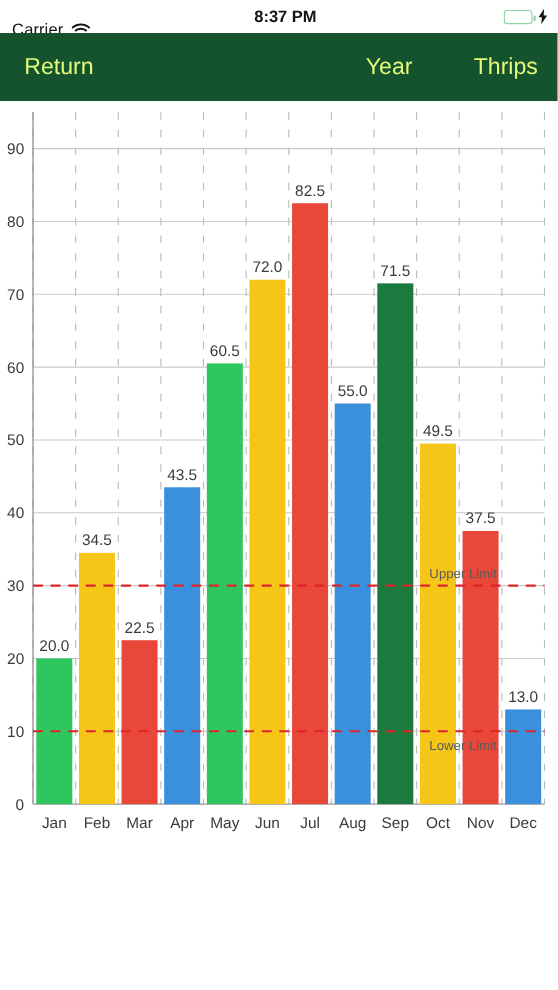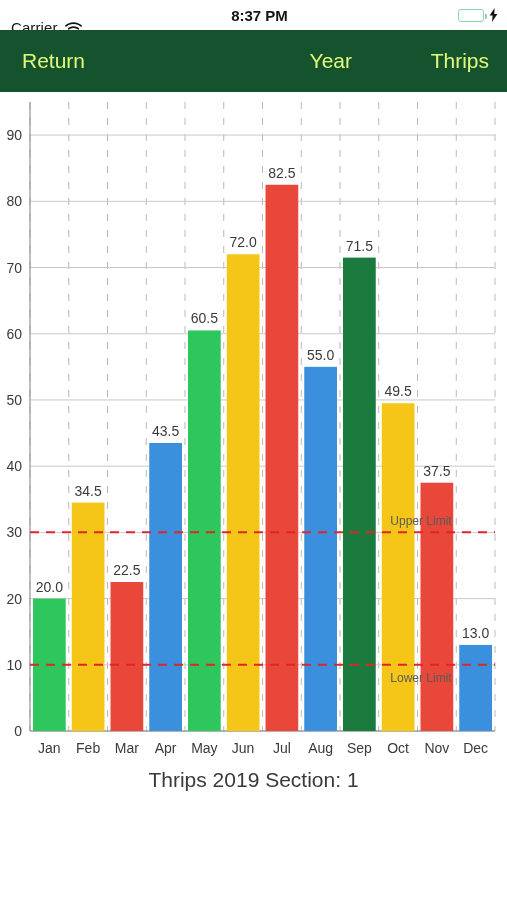--- a/index.html
+++ b/index.html
@@ -73,21 +73,21 @@
     white-space: nowrap;
   }
   .nav-return { position: absolute; left: 22px; }
   .nav-title {
     position: absolute; left: 0; right: 0;
     text-align: center;
     font-size: 23px; color: #ffffff;
     pointer-events: none;
     padding-right: 40px;
   }
-  .nav-year { position: absolute; right: 155px; margin-left: 32px; }
+  .nav-year { position: absolute; right: 132px; margin-left: 32px; }
   .nav-options { position: absolute; right: 18px; }
 
   
   .chart-wrap {
     position: relative;
     width: 507px;
     height: 808px;
     background: #ffffff;
   }
   .chart-svg { position: absolute; left: 0; top: 0; display: block; }
@@ -203,14 +203,13 @@
       <text x="436.875" y="383.7105263157895" text-anchor="middle" font-family="&quot;Liberation Sans&quot;, sans-serif" font-size="14" fill="#3a3a3a">37.5</text>
       <text x="436.875" y="661" text-anchor="middle" font-family="&quot;Liberation Sans&quot;, sans-serif" font-size="14" fill="#3a3a3a">Nov</text>
       <rect x="459.253125" y="552.9263157894736" width="32.74375" height="86.07368421052638" fill="#3b90dd"></rect>
       <text x="475.625" y="545.9263157894736" text-anchor="middle" font-family="&quot;Liberation Sans&quot;, sans-serif" font-size="14" fill="#3a3a3a">13.0</text>
       <text x="475.625" y="661" text-anchor="middle" font-family="&quot;Liberation Sans&quot;, sans-serif" font-size="14" fill="#3a3a3a">Dec</text>
       <line x1="30" y1="440.36842105263156" x2="495" y2="440.36842105263156" stroke="#e0252a" stroke-width="2" stroke-dasharray="9 7"></line>
       <text x="421" y="433.36842105263156" text-anchor="middle" font-family="&quot;Liberation Sans&quot;, sans-serif" font-size="12" fill="#5a5a5a">Upper Limit</text>
       <line x1="30" y1="572.7894736842105" x2="495" y2="572.7894736842105" stroke="#e0252a" stroke-width="2" stroke-dasharray="9 7"></line>
       <text x="421" y="589.7894736842105" text-anchor="middle" font-family="&quot;Liberation Sans&quot;, sans-serif" font-size="12" fill="#5a5a5a">Lower Limit</text>
     </svg>
-  <div class="chart-title">Thrips 2019 Section: 1</div>
 </div>
 
 </body></html>

